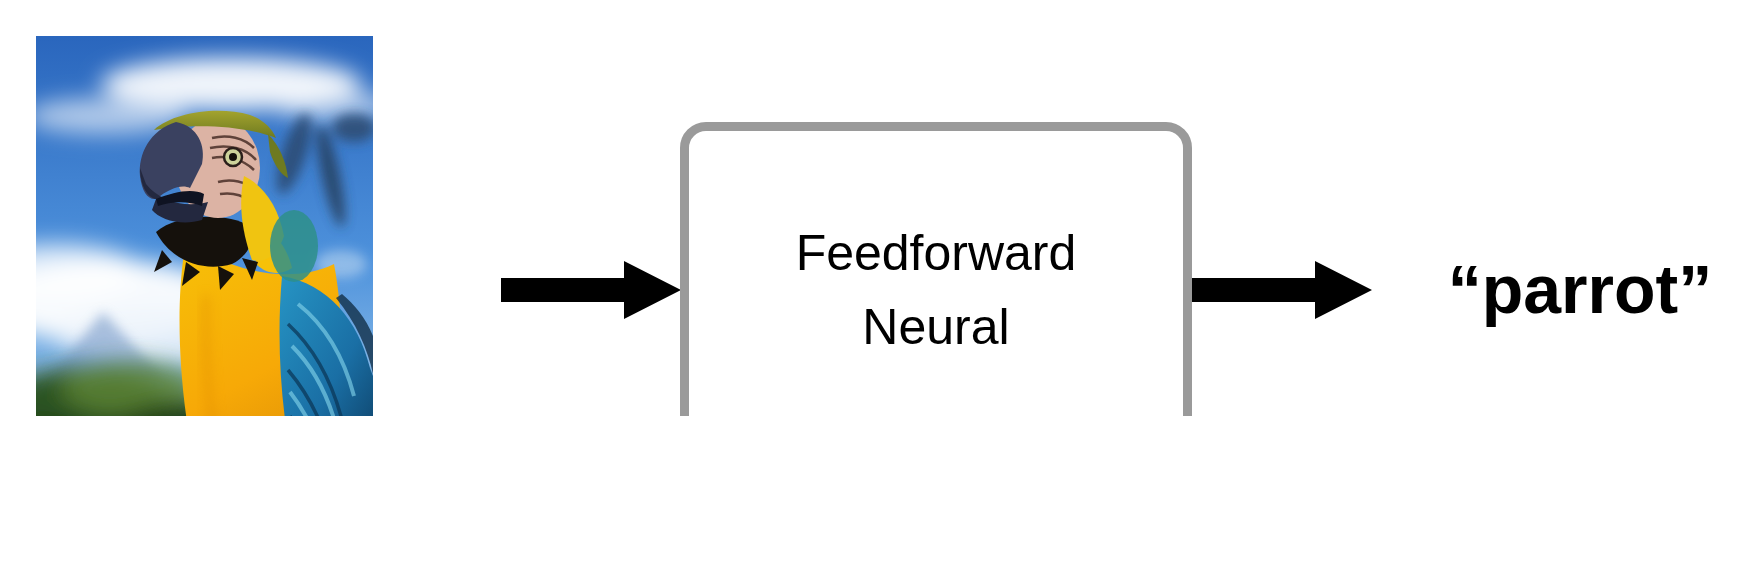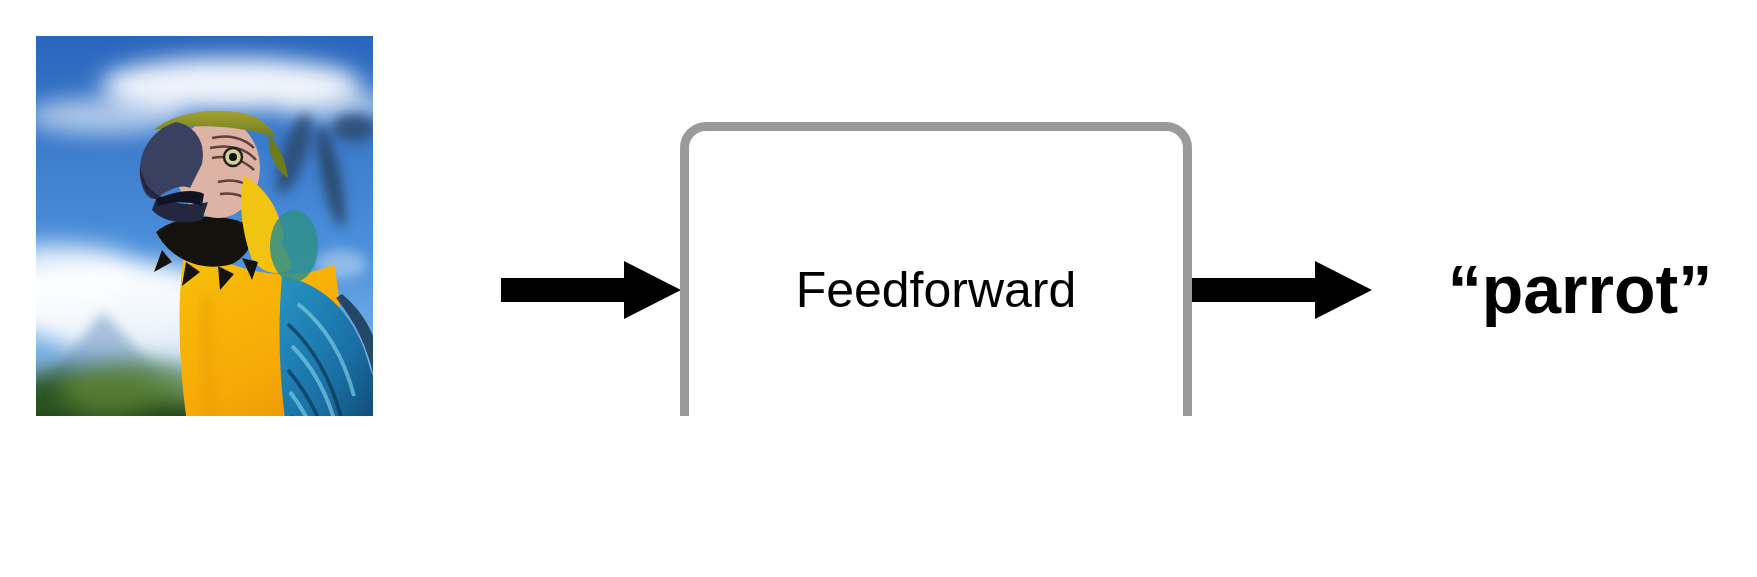--- a/index.html
+++ b/index.html
@@ -178,20 +178,21 @@
       </g>
     </svg>
   </div>
 
   <svg class="flow-arrow in" viewBox="0 0 180 58">
     <polygon points="0,17 123,17 123,0 180,29 123,58 123,41 0,41" fill="#000000"></polygon>
   </svg>
 
   <div class="nn-box">
     <div class="nn-line">Feedforward</div>
+    <div class="nn-line">Neural</div>
   </div>
 
   <svg class="flow-arrow out" viewBox="0 0 180 58">
     <polygon points="0,17 123,17 123,0 180,29 123,58 123,41 0,41" fill="#000000"></polygon>
   </svg>
 
   <div class="output-label">“parrot”</div>
 
 </div>
 

